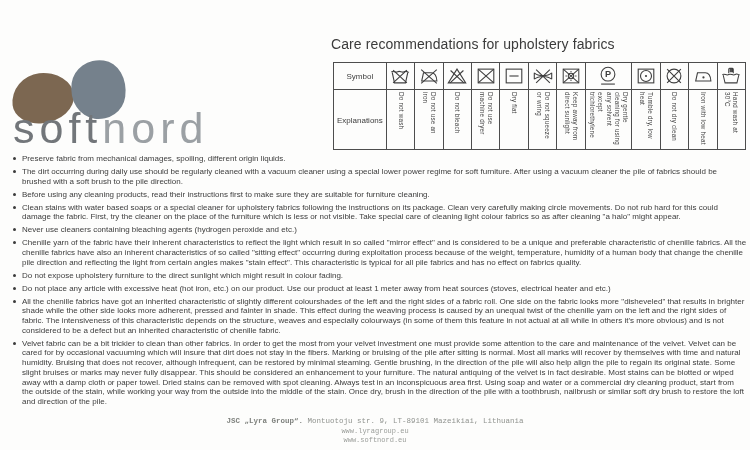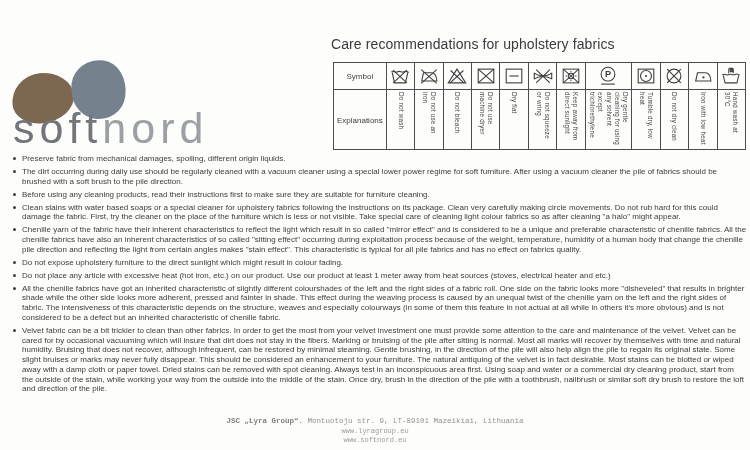--- a/index.html
+++ b/index.html
@@ -198,20 +198,21 @@
       <td><span class="vtext">Hand wash at 30°C</span></td>
     </tr>
   </tbody>
     </table>
 
   <ul class="bullets">
     <li>Preserve fabric from mechanical damages, spoiling, different origin liquids.</li>
     <li>The dirt occurring during daily use should be regularly cleaned with a vacuum cleaner using a special lower power regime for soft furniture. After using a vacuum cleaner the pile of fabrics should be brushed with a soft brush to the pile direction.</li>
     <li>Before using any cleaning products, read their instructions first to make sure they are suitable for furniture cleaning.</li>
     <li>Clean stains with water based soaps or a special cleaner for upholstery fabrics following the instructions on its package. Clean very carefully making circle movements. Do not rub hard for this could damage the fabric. First, try the cleaner on the place of the furniture which is less or not visible. Take special care of cleaning light colour fabrics so as after cleaning "a halo" might appear.</li>
+    <li>Never use cleaners containing bleaching agents (hydrogen peroxide and etc.)</li>
     <li>Chenille yarn of the fabric have their inherent characteristics to reflect the light which result in so called "mirror effect" and is considered to be a unique and preferable characteristic of chenille fabrics. All the chenille fabrics have also an inherent characteristics of so called "sitting effect" occurring during exploitation process because of the weight, temperature, humidity of a human body that change the chenille pile direction and reflecting the light from certain angles makes "stain effect". This characteristic is typical for all pile fabrics and has no effect on fabrics quality.</li>
     <li>Do not expose upholstery furniture to the direct sunlight which might result in colour fading.</li>
     <li>Do not place any article with excessive heat (hot iron, etc.) on our product. Use our product at least 1 meter away from heat sources (stoves, electrical heater and etc.)</li>
     <li>All the chenille fabrics have got an inherited characteristic of slightly different colourshades of the left and the right sides of a fabric roll. One side on the fabric looks more "disheveled" that results in brighter shade while the other side looks more adherent, pressed and fainter in shade. This effect during the weaving process is caused by an unequal twist of the chenille yarn on the left and the right sides of fabric. The intensiveness of this characteristic depends on the structure, weaves and especially colourways (in some of them this feature in not actual at all while in others it's more obvious) and is not considered to be a defect but an inherited characteristic of chenille fabric.</li>
     <li>Velvet fabric can be a bit trickier to clean than other fabrics. In order to get the most from your velvet investment one must provide some attention to the care and maintenance of the velvet. Velvet can be cared for by occasional vacuuming which will insure that dirt does not stay in the fibers. Marking or bruising of the pile after sitting is normal. Most all marks will recover by themselves with time and natural humidity. Bruising that does not recover, although infrequent, can be restored by minimal steaming. Gentle brushing, in the direction of the pile will also help align the pile to regain its original state. Some slight bruises or marks may never fully disappear. This should be considered an enhancement to your furniture. The natural antiquing of the velvet is in fact desirable. Most stains can be blotted or wiped away with a damp cloth or paper towel. Dried stains can be removed with spot cleaning. Always test in an inconspicuous area first. Using soap and water or a commercial dry cleaning product, start from the outside of the stain, while working your way from the outside into the middle of the stain. Once dry, brush in the direction of the pile with a toothbrush, nailbrush or similar soft dry brush to restore the loft and direction of the pile.</li>
   </ul>
 
   <div class="footer">
     <div><span class="company">JSC „Lyra Group“.</span> <span>Montuotoju str. 9, LT-89101 Mazeikiai, Lithuania</span></div>
     <div class="www">www.lyragroup.eu</div>

